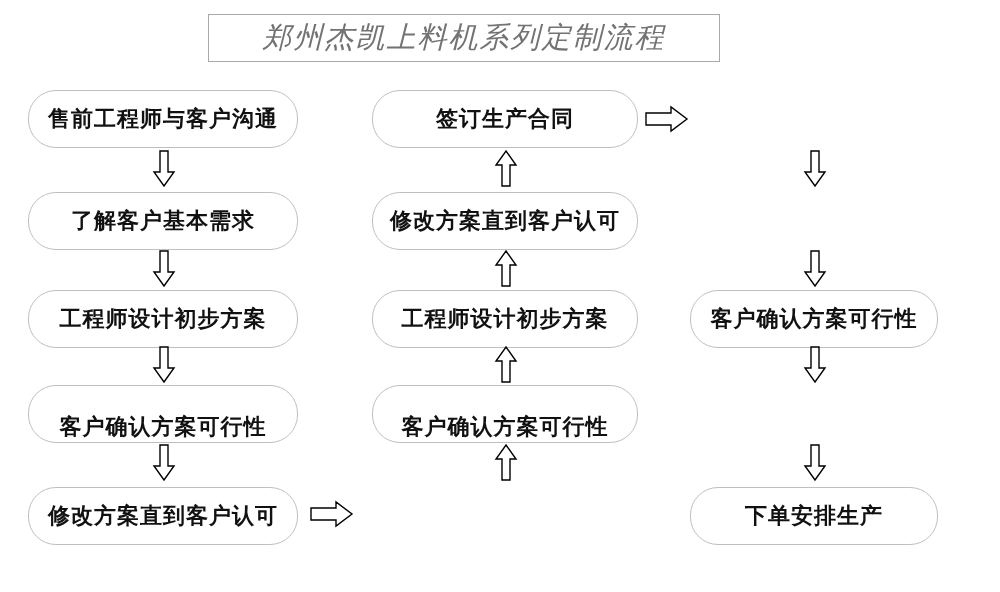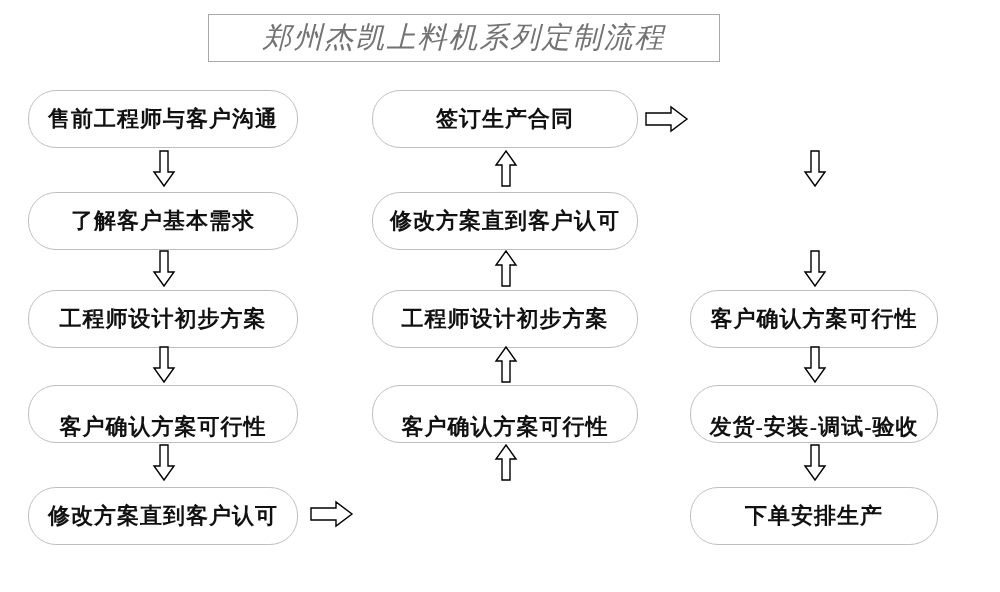--- a/index.html
+++ b/index.html
@@ -166,23 +166,20 @@
   </div>
   <div class="arrow vx2 v-a4">
     <svg width="24" height="38" viewBox="0 0 24 38">
       <polygon points="12,1 22,15 16,15 16,36 8,36 8,15 2,15" fill="#ffffff" stroke="#000000" stroke-width="1.4"></polygon>
     </svg>
   </div>
 
   <div class="node col3 r3">
     <span class="label">客户确认方案可行性</span>
   </div>
-  <div class="node col3 r4">
-    <span class="label">发货-安装-调试-验收</span>
-  </div>
   <div class="node col3 r5">
     <span class="label">下单安排生产</span>
   </div>
 
   <div class="arrow vx3 v-a1">
     <svg width="24" height="38" viewBox="0 0 24 38">
       <polygon points="8,1 16,1 16,22 22,22 12,36 2,22 8,22" fill="#ffffff" stroke="#000000" stroke-width="1.4"></polygon>
     </svg>
   </div>
   <div class="arrow vx3 v-a2">

